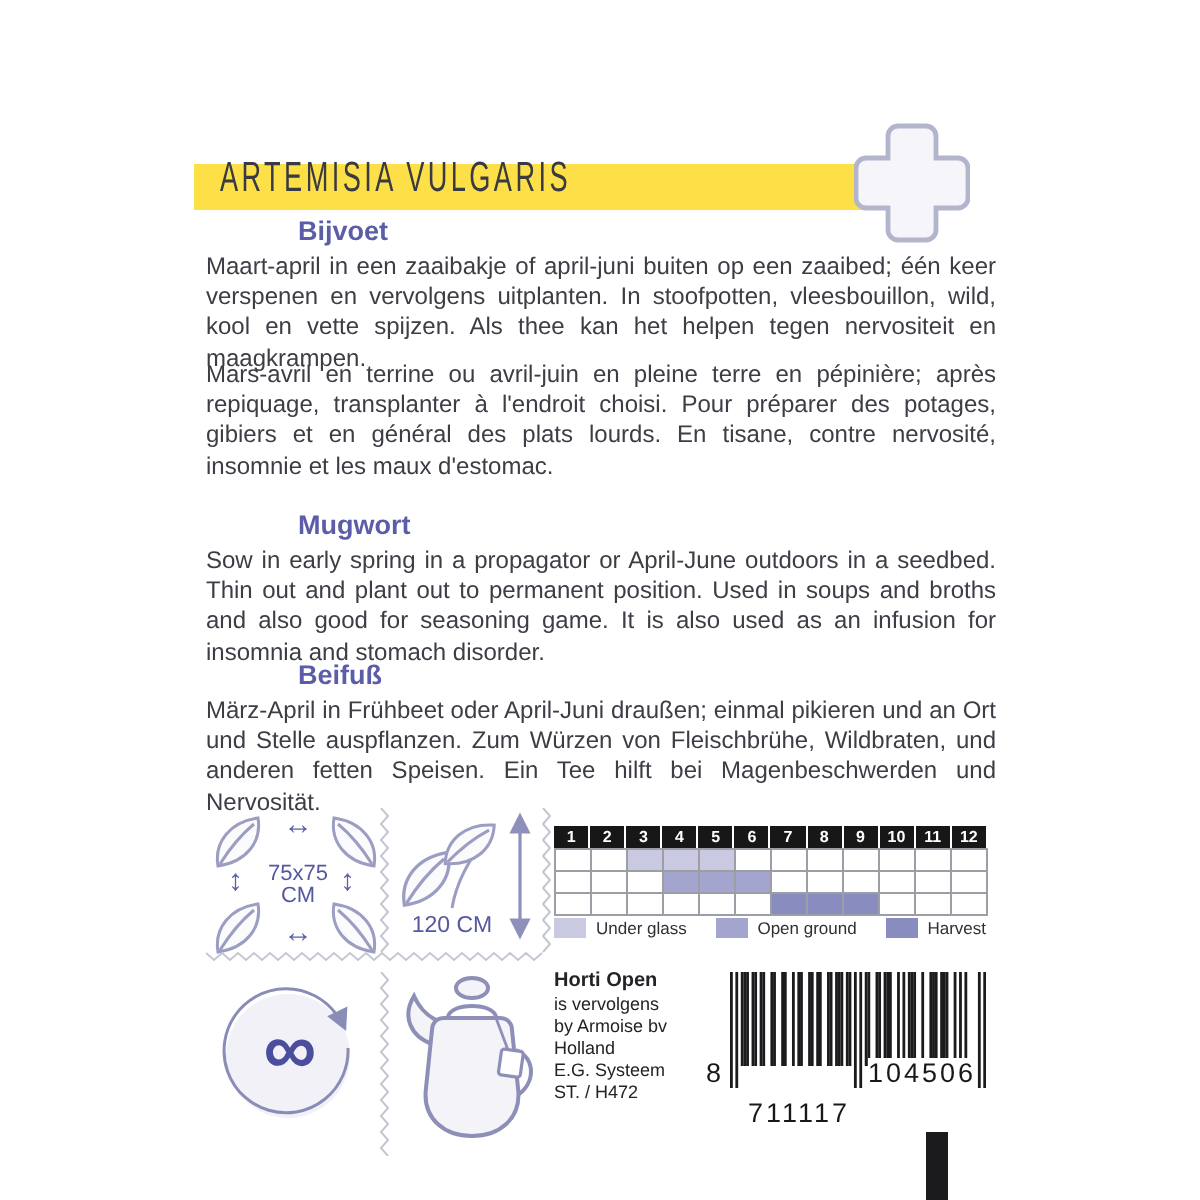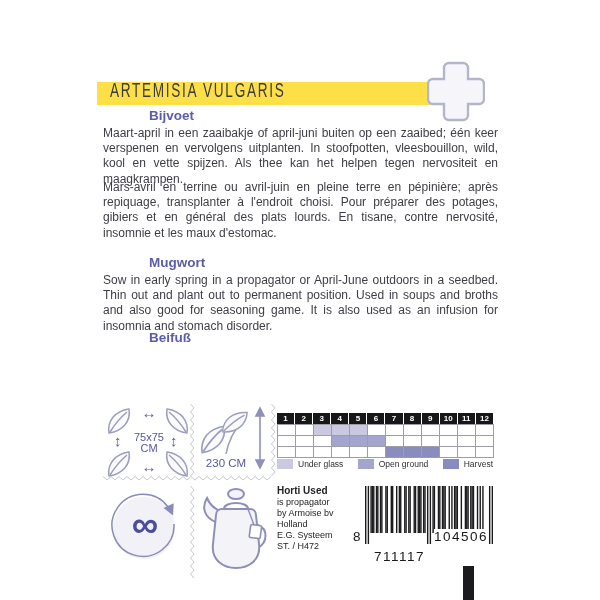--- a/index.html
+++ b/index.html
@@ -82,20 +82,21 @@
 </div>
 <div class="abs sec" style="top:180px">
   <p>Mars-avril en terrine ou avril-juin en pleine terre en pépinière; après repiquage, transplanter à l'endroit choisi. Pour préparer des potages, gibiers et en général des plats lourds. En tisane, contre nervosité, insomnie et les maux d'estomac.</p>
 </div>
 <div class="abs sec" style="top:255px">
   <h3>Mugwort</h3>
   <p>Sow in early spring in a propagator or April-June outdoors in a seedbed. Thin out and plant out to permanent position. Used in soups and broths and also good for seasoning game. It is also used as an infusion for insomnia and stomach disorder.</p>
 </div>
 <div class="abs sec" style="top:330px">
   <h3>Beifuß</h3>
+  <p>März-April in Frühbeet oder April-Juni draußen; einmal pikieren und an Ort und Stelle auspflanzen. Zum Würzen von Fleischbrühe, Wildbraten, und anderen fetten Speisen. Ein Tee hilft bei Magenbeschwerden und Nervosität.</p>
 </div>
 
 <div class="abs" style="left:106px;top:406px;width:84px;height:72px">
   <svg class="abs" style="left:0;top:0" width="84" height="72">
     <use href="#leafshape" transform="translate(1,1)"></use>
     <use href="#leafshape" transform="translate(83,1) scale(-1,1)"></use>
     <use href="#leafshape" transform="translate(1,44)"></use>
     <use href="#leafshape" transform="translate(83,44) scale(-1,1)"></use>
   </svg>
   <div class="abs arrow" style="left:33px;top:0;width:20px;text-align:center">↔</div>
@@ -110,21 +111,21 @@
   <svg class="abs" style="left:0;top:0" width="76" height="72">
     <path d="M30,48 C32,36 38,24 48,12" stroke="#9b9dc2" stroke-width="1.5" fill="none"></path>
     <use href="#leafshape" transform="translate(4,18) scale(1.1)"></use>
     <use href="#leafshape" transform="translate(30,0) rotate(12)"></use>
     <g stroke="#8e90bb" stroke-width="1.6" fill="#8e90bb">
       <line x1="64" y1="8" x2="64" y2="56"></line>
       <polygon points="64,2 60,10 68,10"></polygon>
       <polygon points="64,62 60,54 68,54"></polygon>
     </g>
   </svg>
-  <div class="abs iconlabel" style="left:2px;top:52px;width:56px;font-size:11.5px">230 CM</div>
+  <div class="abs iconlabel" style="left:2px;top:52px;width:56px;font-size:11.5px">120 CM</div>
 </div>
 
 <svg class="abs" style="left:189px;top:404px" width="7" height="75">
     <polyline class="zz" points="1.5,0 5,4 1.5,8 5,12 1.5,16 5,20 1.5,24 5,28 1.5,32 5,36 1.5,40 5,44 1.5,48 5,52 1.5,56 5,60 1.5,64 5,68 1.5,72"></polyline>
   </svg>
 <svg class="abs" style="left:270px;top:404px" width="7" height="75">
     <polyline class="zz" points="1.5,0 5,4 1.5,8 5,12 1.5,16 5,20 1.5,24 5,28 1.5,32 5,36 1.5,40 5,44 1.5,48 5,52 1.5,56 5,60 1.5,64 5,68 1.5,72"></polyline>
   </svg>
 <svg class="abs" style="left:103px;top:475px" width="170" height="7">
     <polyline class="zz" points="0,1.5 4,5 8,1.5 12,5 16,1.5 20,5 24,1.5 28,5 32,1.5 36,5 40,1.5 44,5 48,1.5 52,5 56,1.5 60,5 64,1.5 68,5 72,1.5 76,5 80,1.5 84,5 88,1.5 92,5 96,1.5 100,5 104,1.5 108,5 112,1.5 116,5 120,1.5 124,5 128,1.5 132,5 136,1.5 140,5 144,1.5 148,5 152,1.5 156,5 160,1.5 164,5 168,1.5"></polyline>
@@ -225,23 +226,23 @@
       <path d="M26,25 C26,17 50,17 50,25" fill="none"></path>
       <path d="M60,41 C70,45 70,58 60,64" fill="none"></path>
       <path d="M24,25 h28 c4,0 6,3 6,6 l3,29 c2,16 -10,24 -23,24 c-13,0 -25,-8 -23,-24 l3,-29 c0,-3 2,-6 6,-6 z"></path>
       <path d="M50,25 L56,41" fill="none" stroke-width="1.4"></path>
       <rect x="52" y="41" width="11" height="13" rx="1.5" fill="#ffffff" stroke-width="1.6" transform="rotate(8 57 47)"></rect>
     </g>
   </svg>
 </div>
 
 <div class="abs dist">
-  <div class="dn">Horti Used</div>
+  <div class="dn">Horti Open</div>
   <div id="dist-lines">
-      <div>is propagator</div>
+      <div>is vervolgens</div>
       <div>by Armoise bv</div>
       <div>Holland</div>
       <div>E.G. Systeem</div>
       <div>ST. / H472</div>
     </div>
 </div>
 
 <div class="abs barcode">
   <svg id="bc-bars" class="abs" style="left:12px;top:0" width="128" height="58">
       <rect x="0.00" y="0" width="1.40" height="58" fill="#1b1b1d"></rect>

